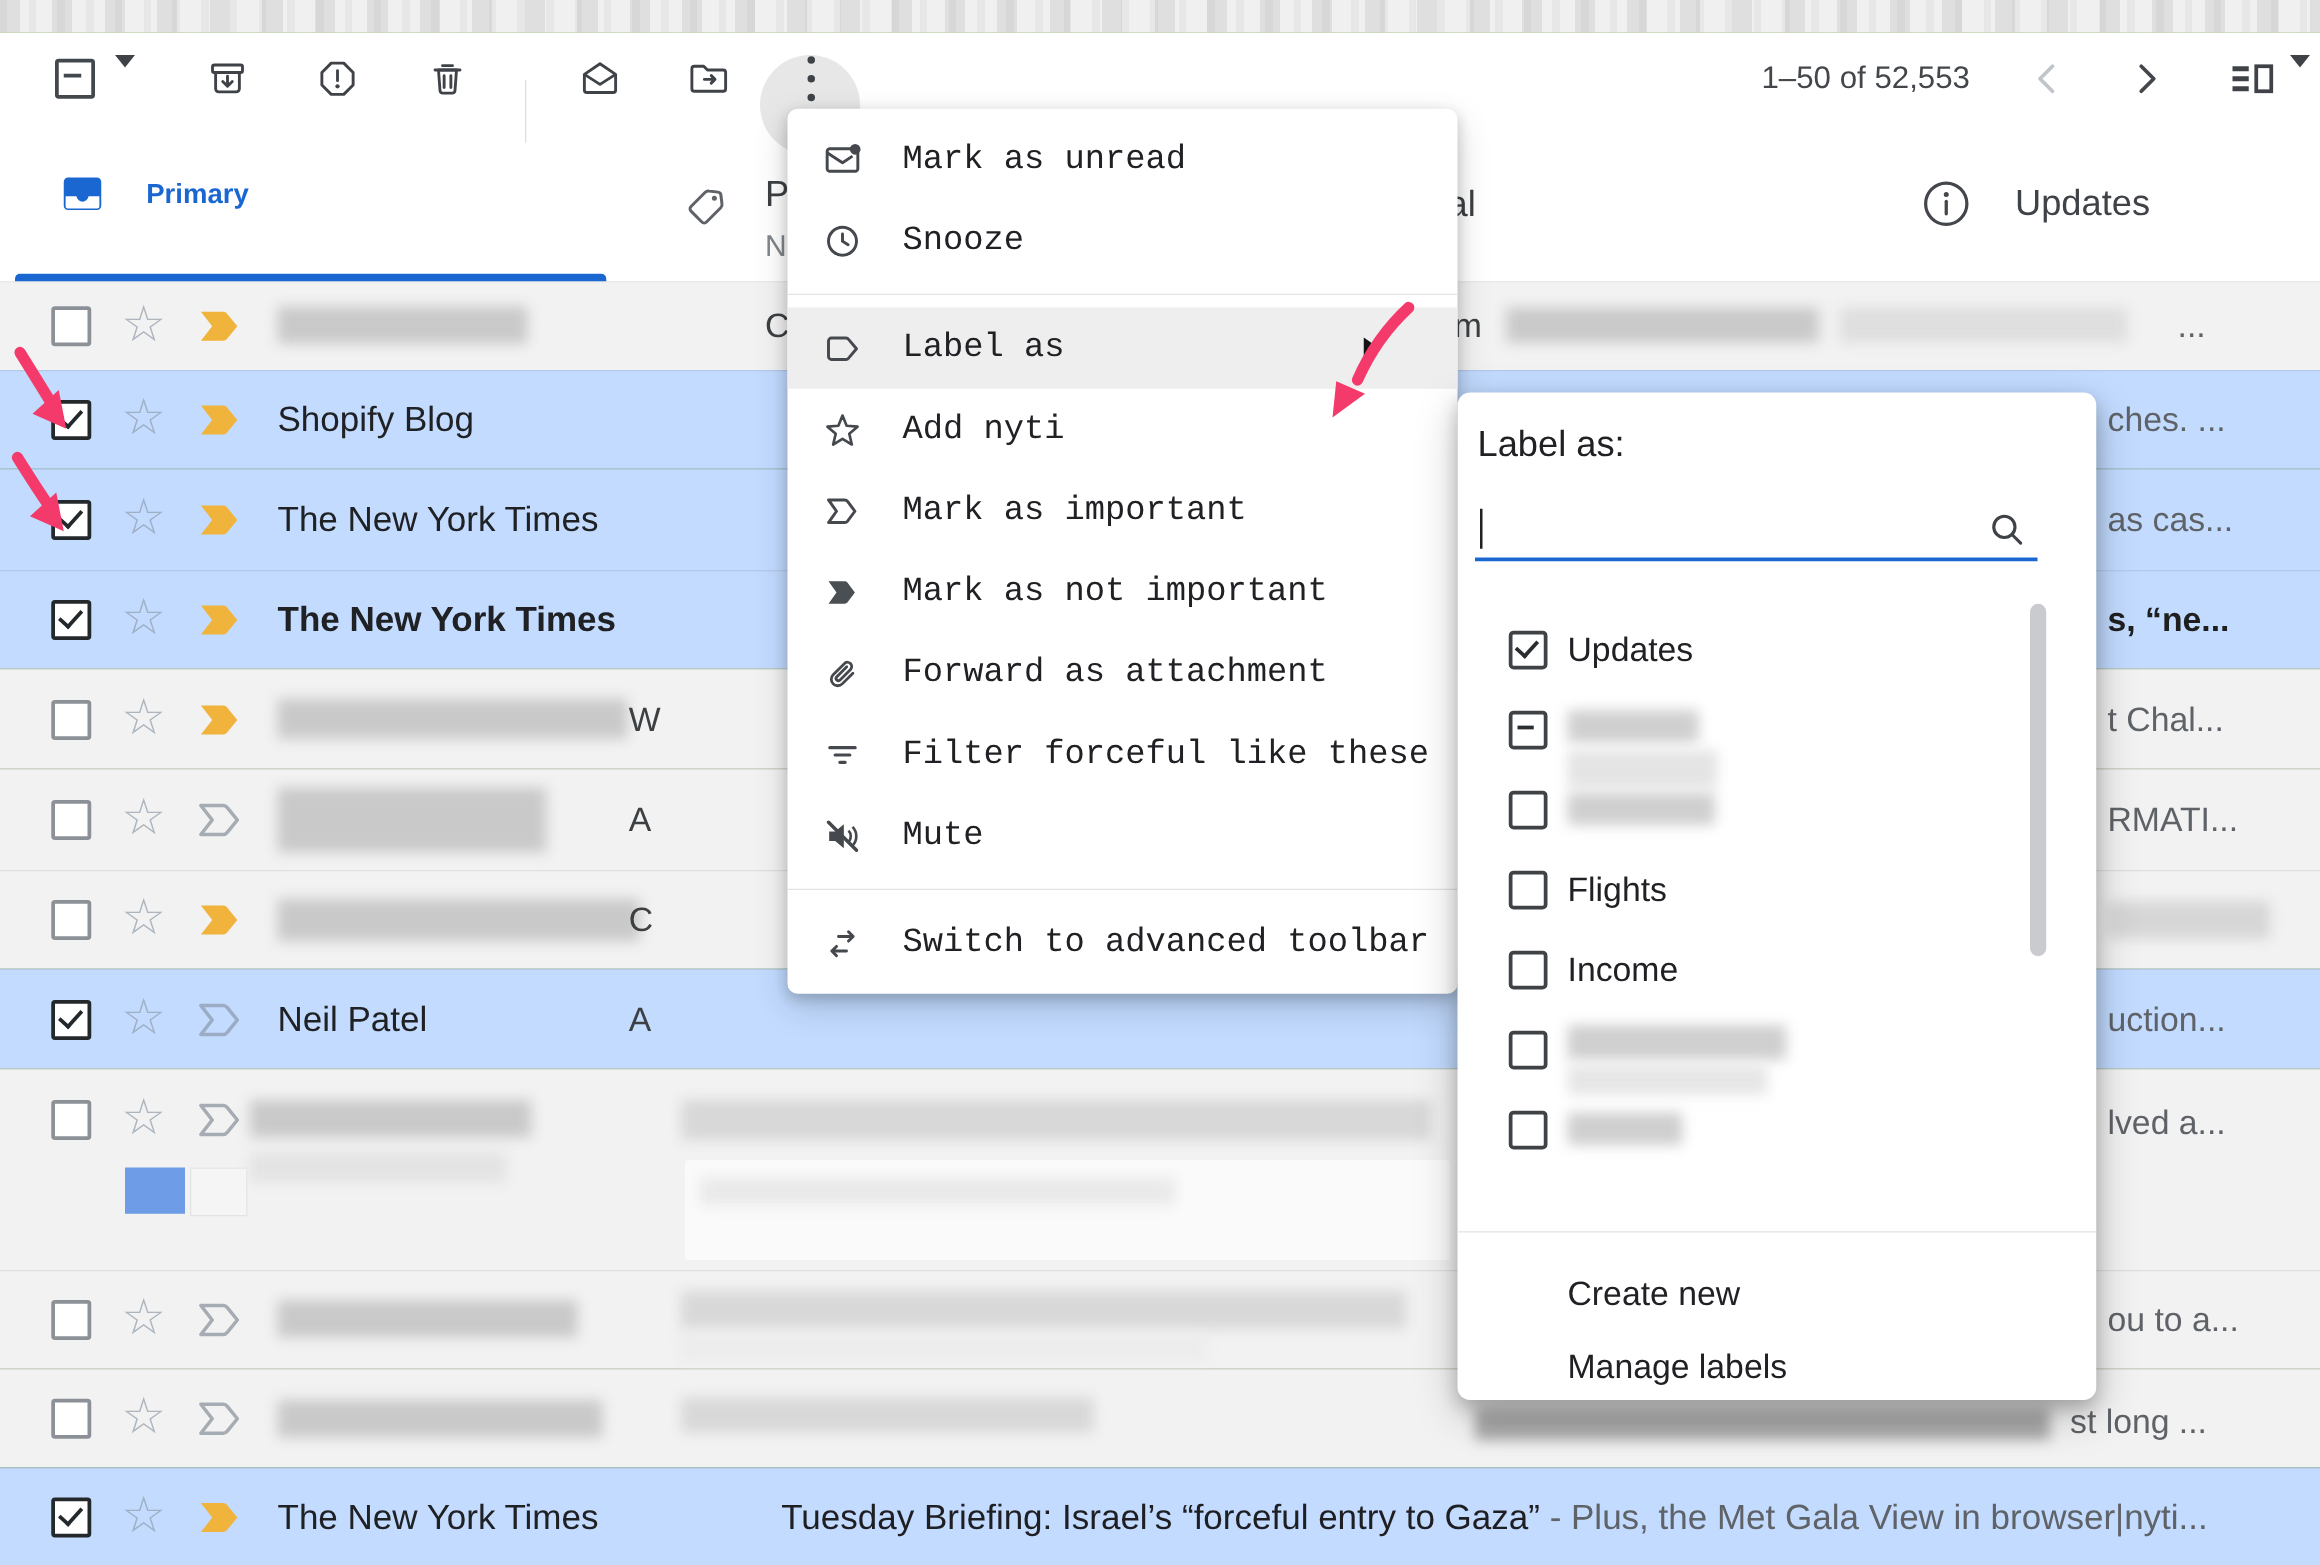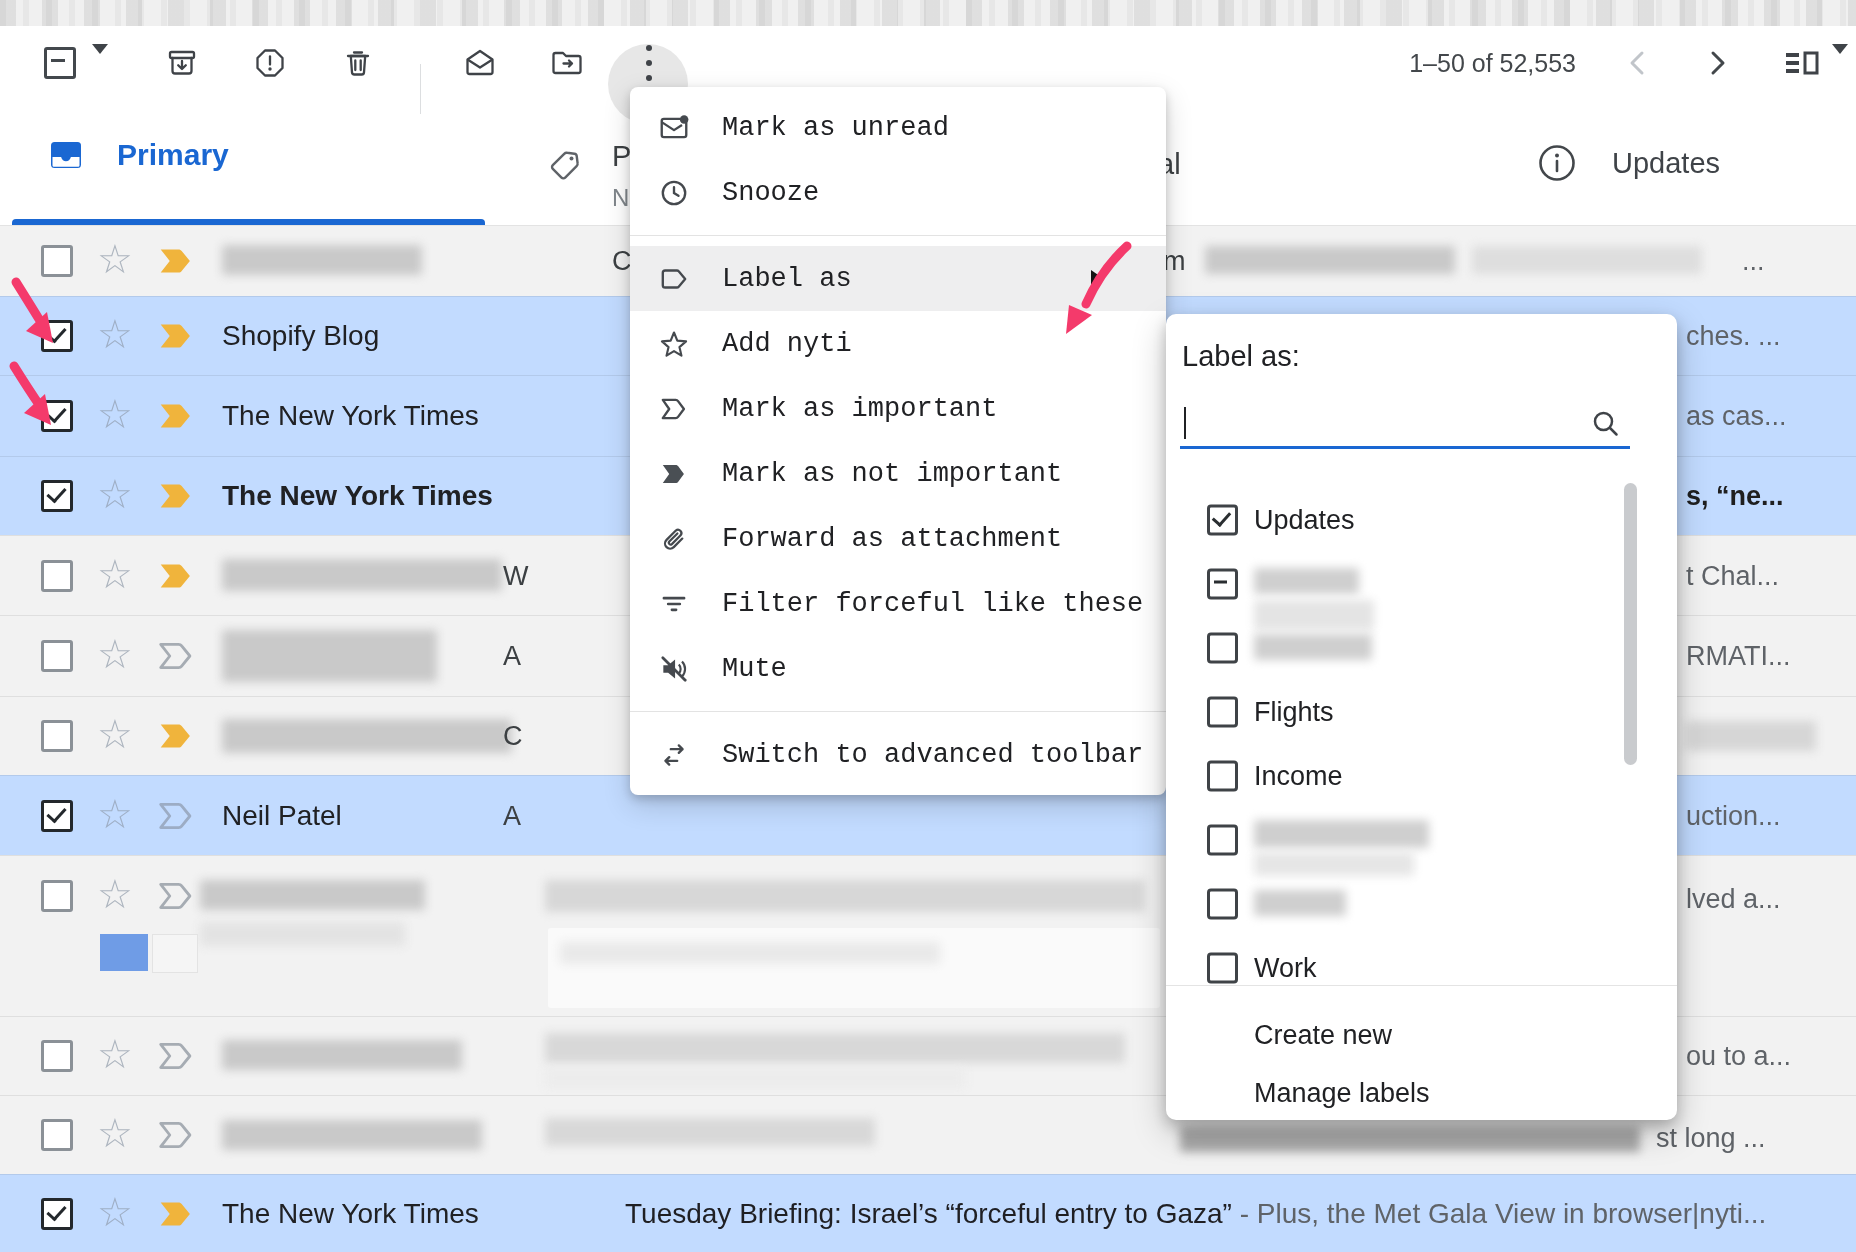--- a/index.html
+++ b/index.html
@@ -16,21 +16,21 @@
   .selchk{position:absolute;left:44px;top:50%;transform:translateY(-50%);width:26px;height:26px;
           border:3px solid #43484d;border-radius:3px;background:#fff;}
   .selchk::after{content:"";position:absolute;left:4px;top:9px;width:14px;height:0;border-top:3px solid #43484d;}
   .caret{width:0;height:0;border-left:8px solid transparent;border-right:8px solid transparent;border-top:10px solid #3f4348;}
   .tbdivider{position:absolute;left:420px;top:38px;height:50px;border-left:1px solid #dcdee0;}
   .morebg{position:absolute;left:608px;top:18px;width:80px;height:80px;border-radius:50%;background:#e7e7e7;}
   .pag{position:absolute;right:280px;top:50%;transform:translateY(-50%);font-size:25px;color:#43474b;white-space:nowrap;}
   
   .tabs{position:absolute;left:0;top:100px;width:1856px;height:125px;border-bottom:1px solid #e3e3e3;background:#fff;z-index:4;}
   .tab-primary{position:absolute;left:47px;top:38px;display:flex;align-items:center;gap:32px;cursor:pointer;}
-  .tab-primary .lbl{font-size:30px;font-weight:bold;color:#1a67d2;}
+  .tab-primary .lbl{font-size:22px;font-weight:bold;color:#1a67d2;}
   .tab-underline{position:absolute;left:12px;bottom:0px;width:473px;height:6px;background:#1a67d2;border-radius:4px 4px 0 0;}
   .tag-icon{position:absolute;left:547px;top:48px;color:#5f6368;line-height:0;}
   .promo-p{position:absolute;left:612px;top:40px;font-size:29px;color:#3c4043;}
   .promo-n{position:absolute;left:612px;top:84px;font-size:24px;color:#80868b;}
   .social-al{position:absolute;left:1158px;top:48px;font-size:29px;color:#3c4043;}
   .tab-updates{position:absolute;left:1536px;top:42px;display:flex;align-items:center;gap:34px;cursor:pointer;color:#43474b;}
   .tab-updates .lbl{font-size:29px;color:#3f4348;}
   
   .rows{position:absolute;left:0;top:225px;width:1856px;z-index:1;}
   .row{position:relative;width:1856px;box-sizing:border-box;background:#f2f2f2;}
@@ -484,24 +484,20 @@
         </div>
         <div class="li">
           <span class="lchk"></span>
           <span class="lblur" style="left:88px;top:12px;width:175px;height:28px"></span>
           <span class="lblur" style="left:88px;top:44px;width:160px;height:24px;background:#e6e6e6"></span>
         </div>
         <div class="li">
           <span class="lchk"></span>
           <span class="lblur" style="left:88px;top:18px;width:92px;height:26px"></span>
         </div>
-        <div class="li">
-          <span class="lchk"></span>
-          <span class="llab">Work</span>
-        </div>
       </div>
     </div>
     <div class="pscroll">
         <div class="pthumb"></div>
       </div>
 
     <div class="pdiv"></div>
     <div class="pact a0">Create new</div>
     <div class="pact a1">Manage labels</div>
   </div>

